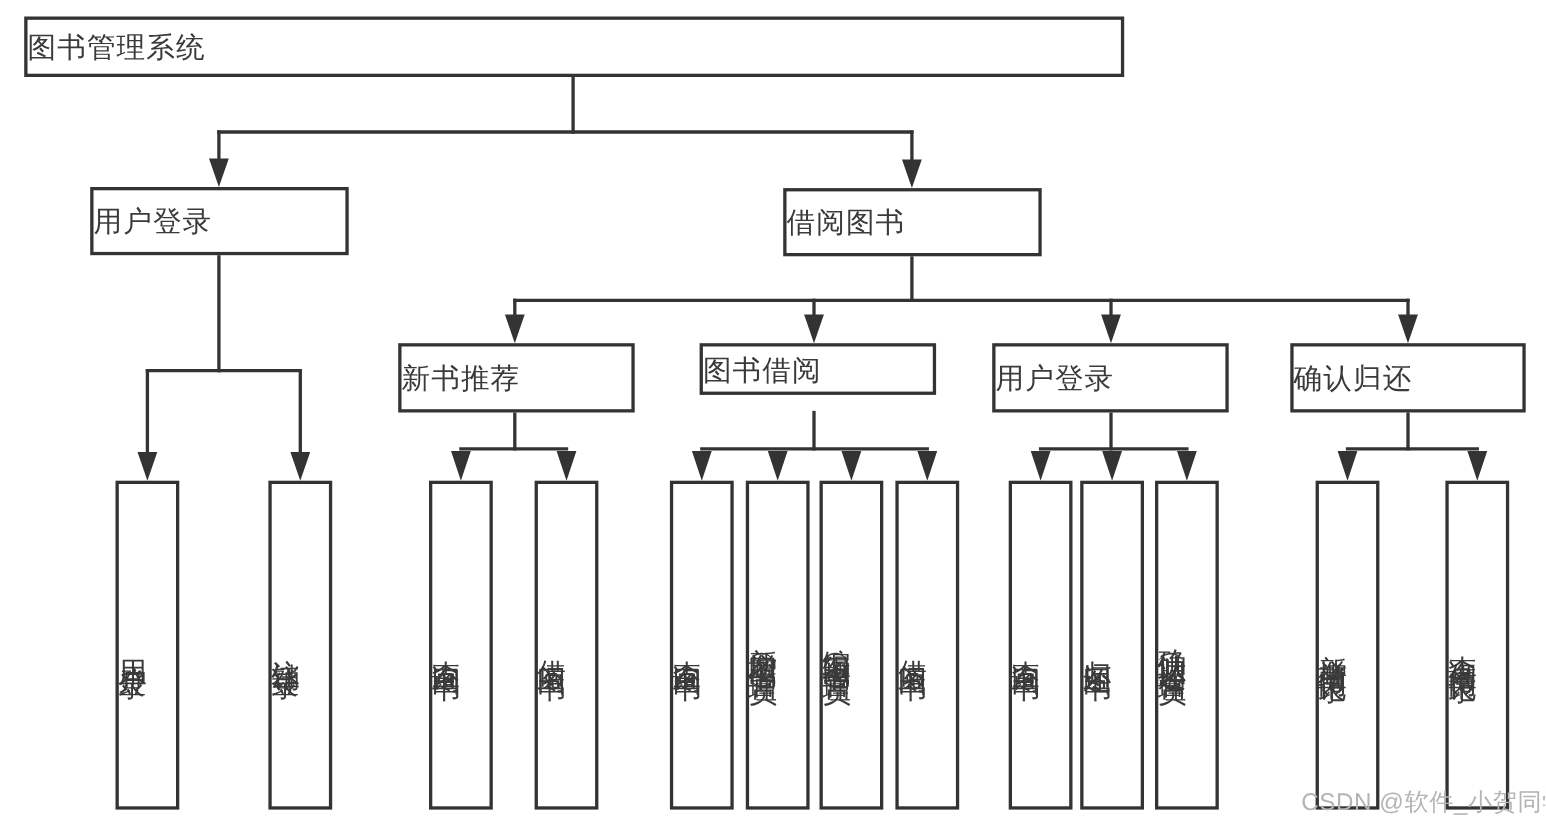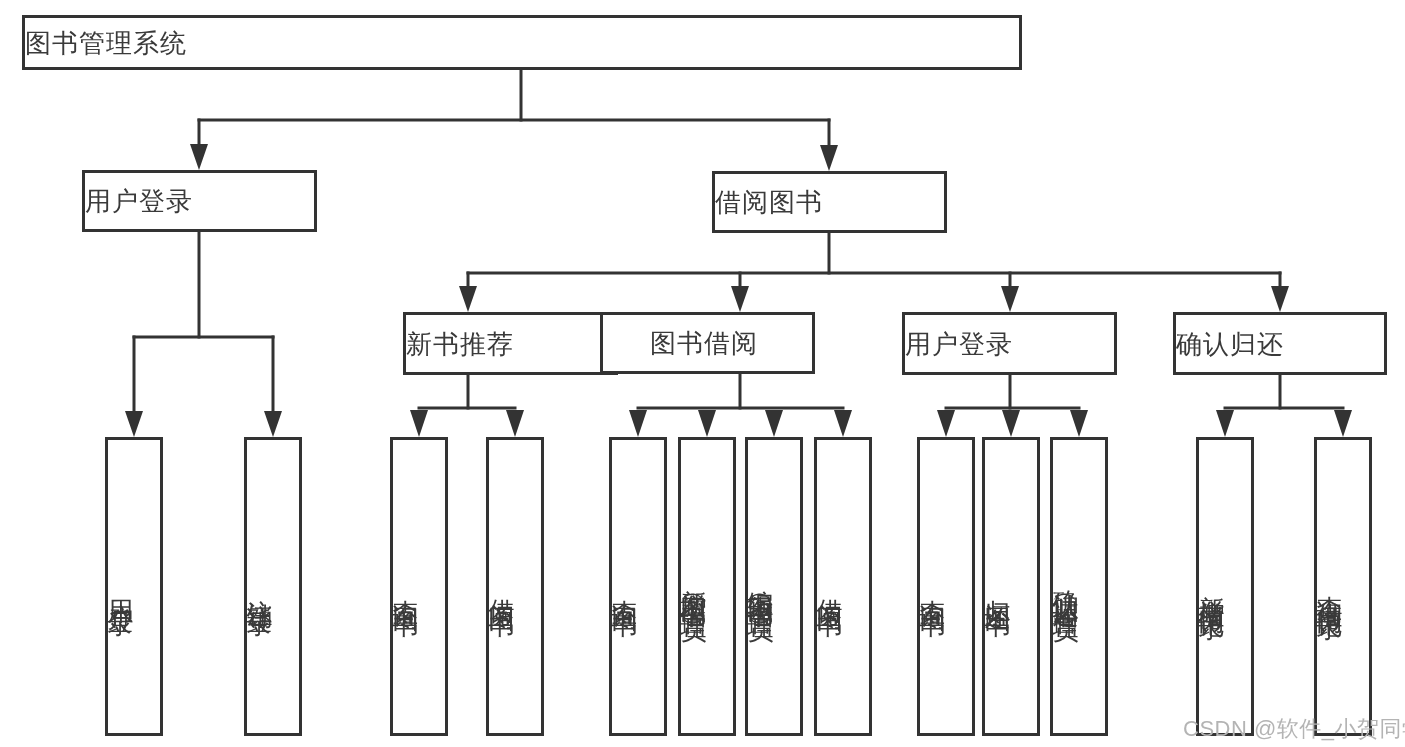--- a/index.html
+++ b/index.html
@@ -132,24 +132,24 @@
     <span class="label">图书管理系统</span>
   </div>
 
   <div class="box hbox" style="left:82px; top:170px; width:235px; height:62px;">
     <span class="label">用户登录</span>
   </div>
   <div class="box hbox" style="left:712px; top:171px; width:235px; height:62px;">
     <span class="label">借阅图书</span>
   </div>
 
-  <div class="box hbox" style="left:362px; top:312px; width:215px; height:63px;margin-left:41px;">
+  <div class="box hbox" style="left:362px; top:312px; width:215px; height:63px;">
     <span class="label">新书推荐</span>
   </div>
-  <div class="box hbox" style="left:600px; top:312px; width:215px; height:62px;padding-left:47px;">
+  <div class="box hbox" style="left:636px; top:312px; width:215px; height:47px;">
     <span class="label">图书借阅</span>
   </div>
   <div class="box hbox" style="left:902px; top:312px; width:215px; height:63px;">
     <span class="label">用户登录</span>
   </div>
   <div class="box hbox" style="left:1173px; top:312px; width:214px; height:63px;">
     <span class="label">确认归还</span>
   </div>
 
   <div class="box vbox" style="left:105px; top:437px; width:58px; height:299px;">

